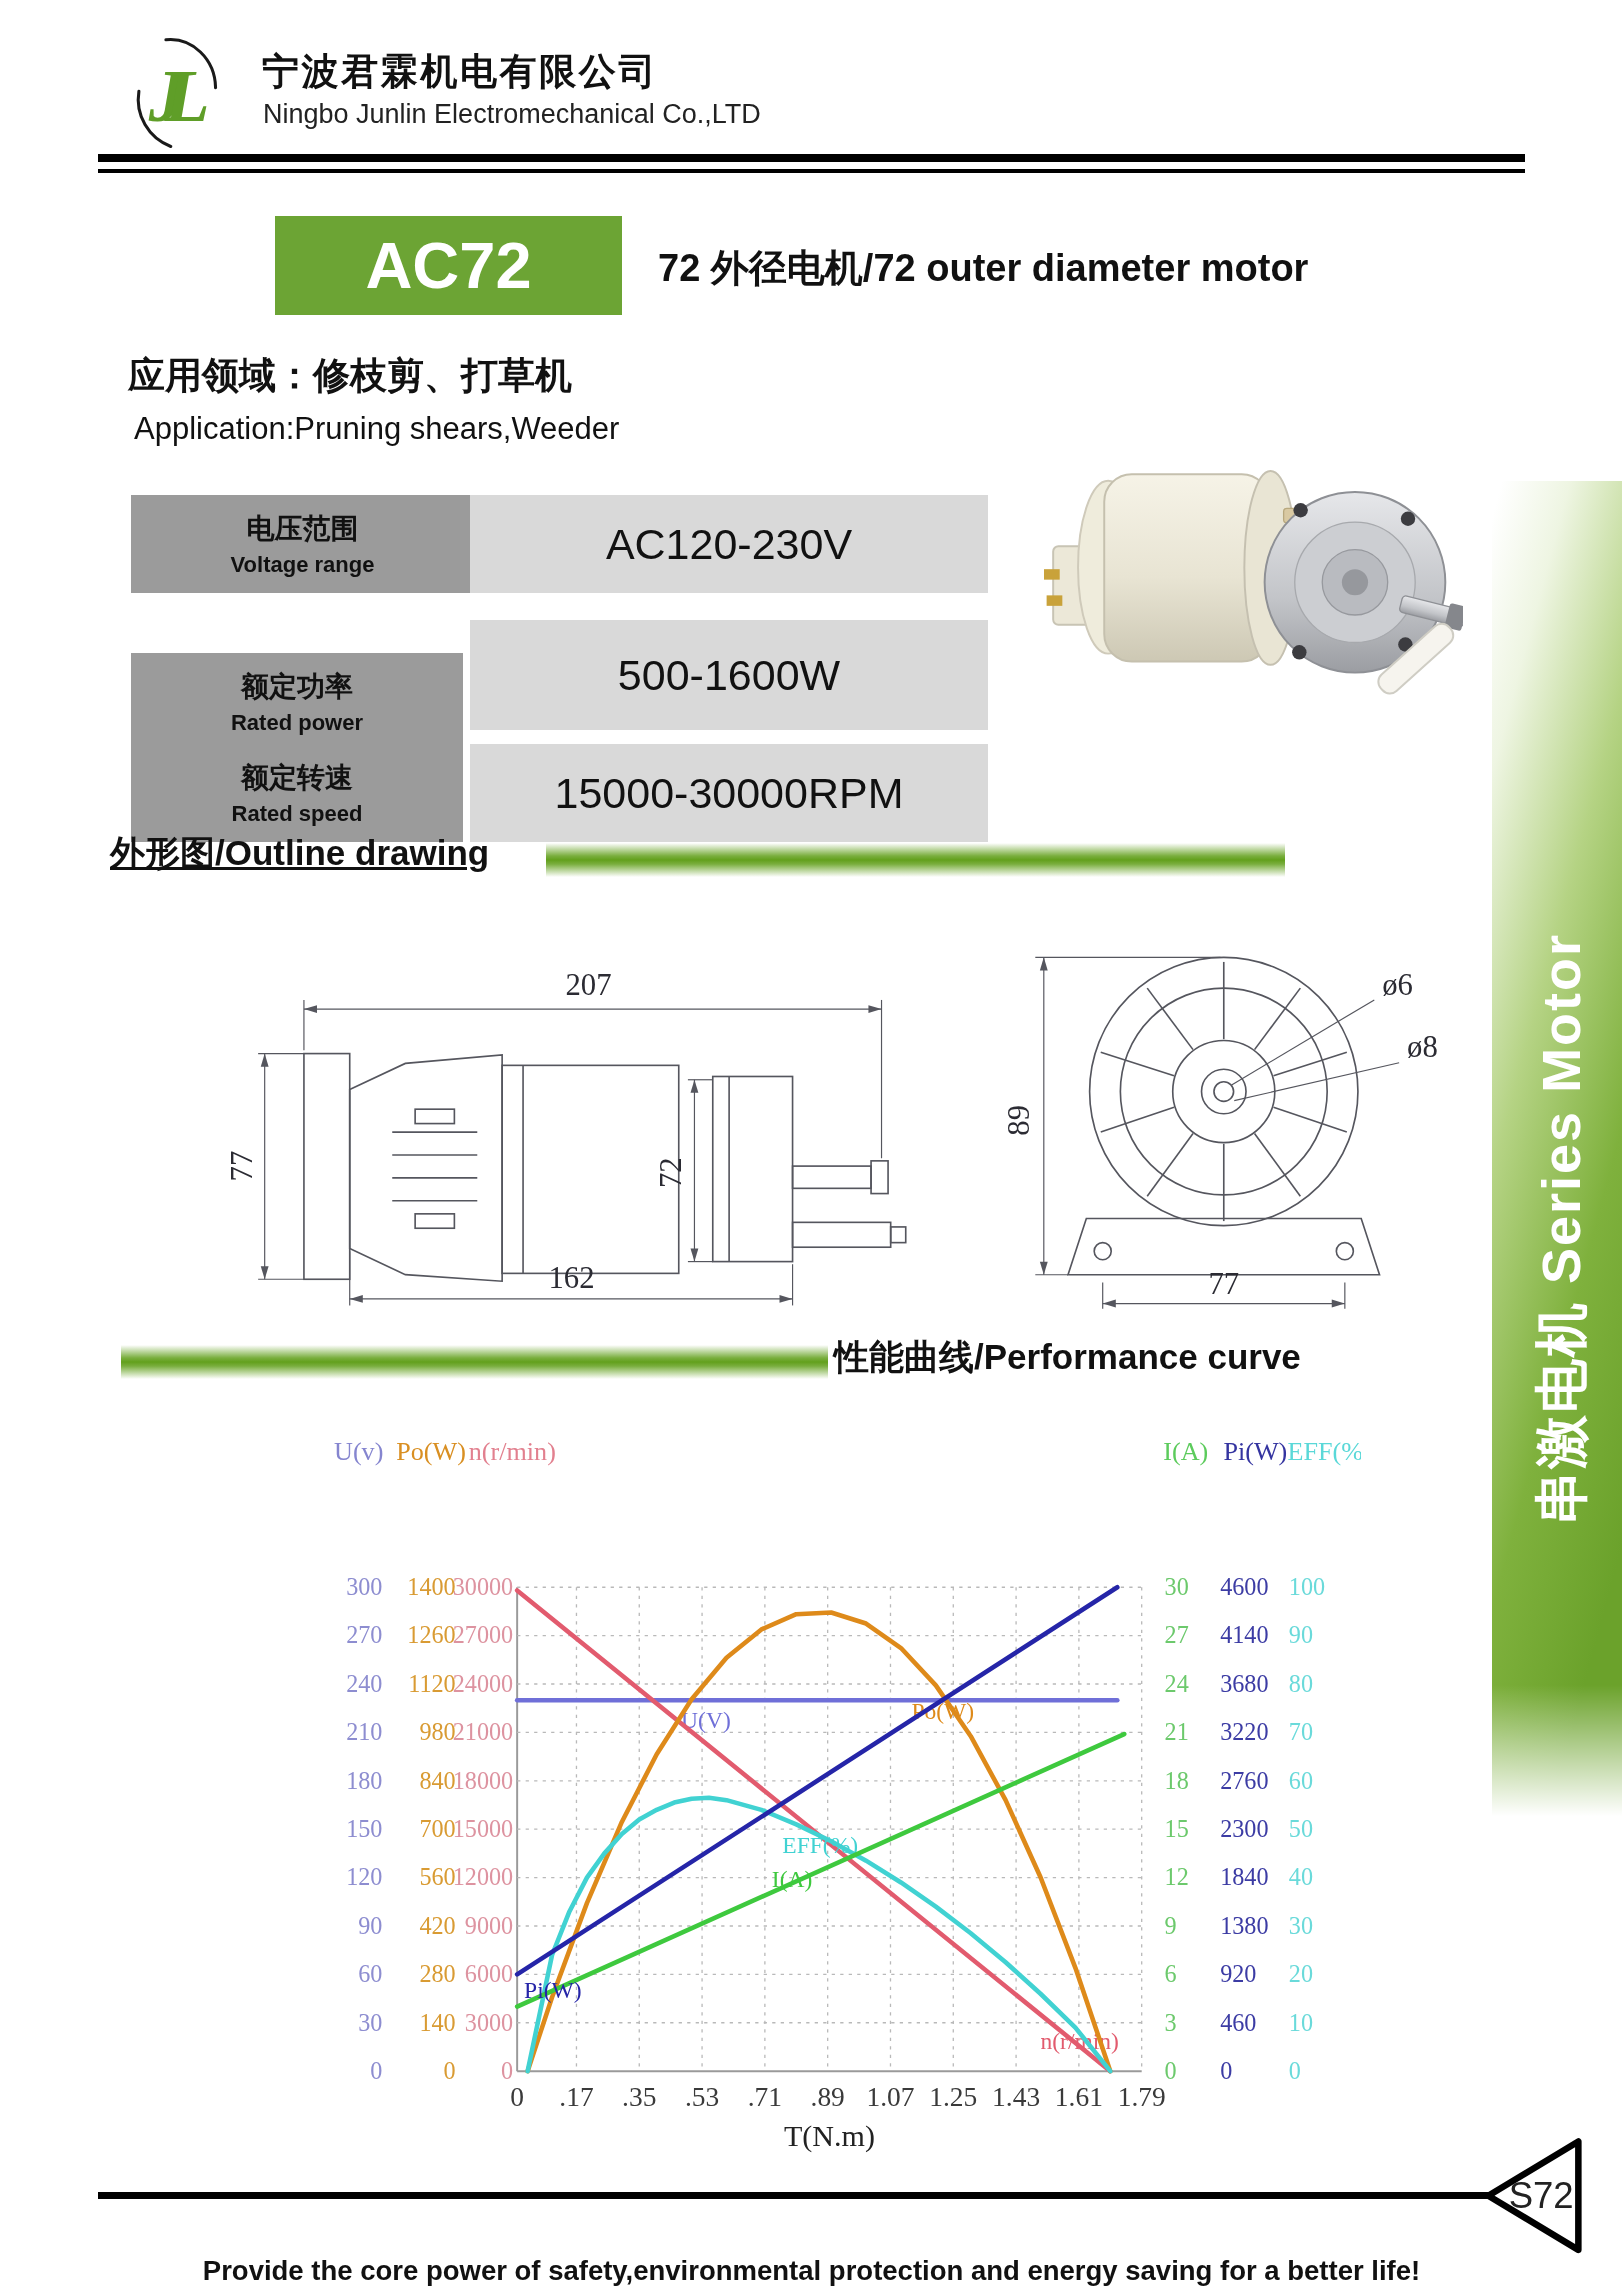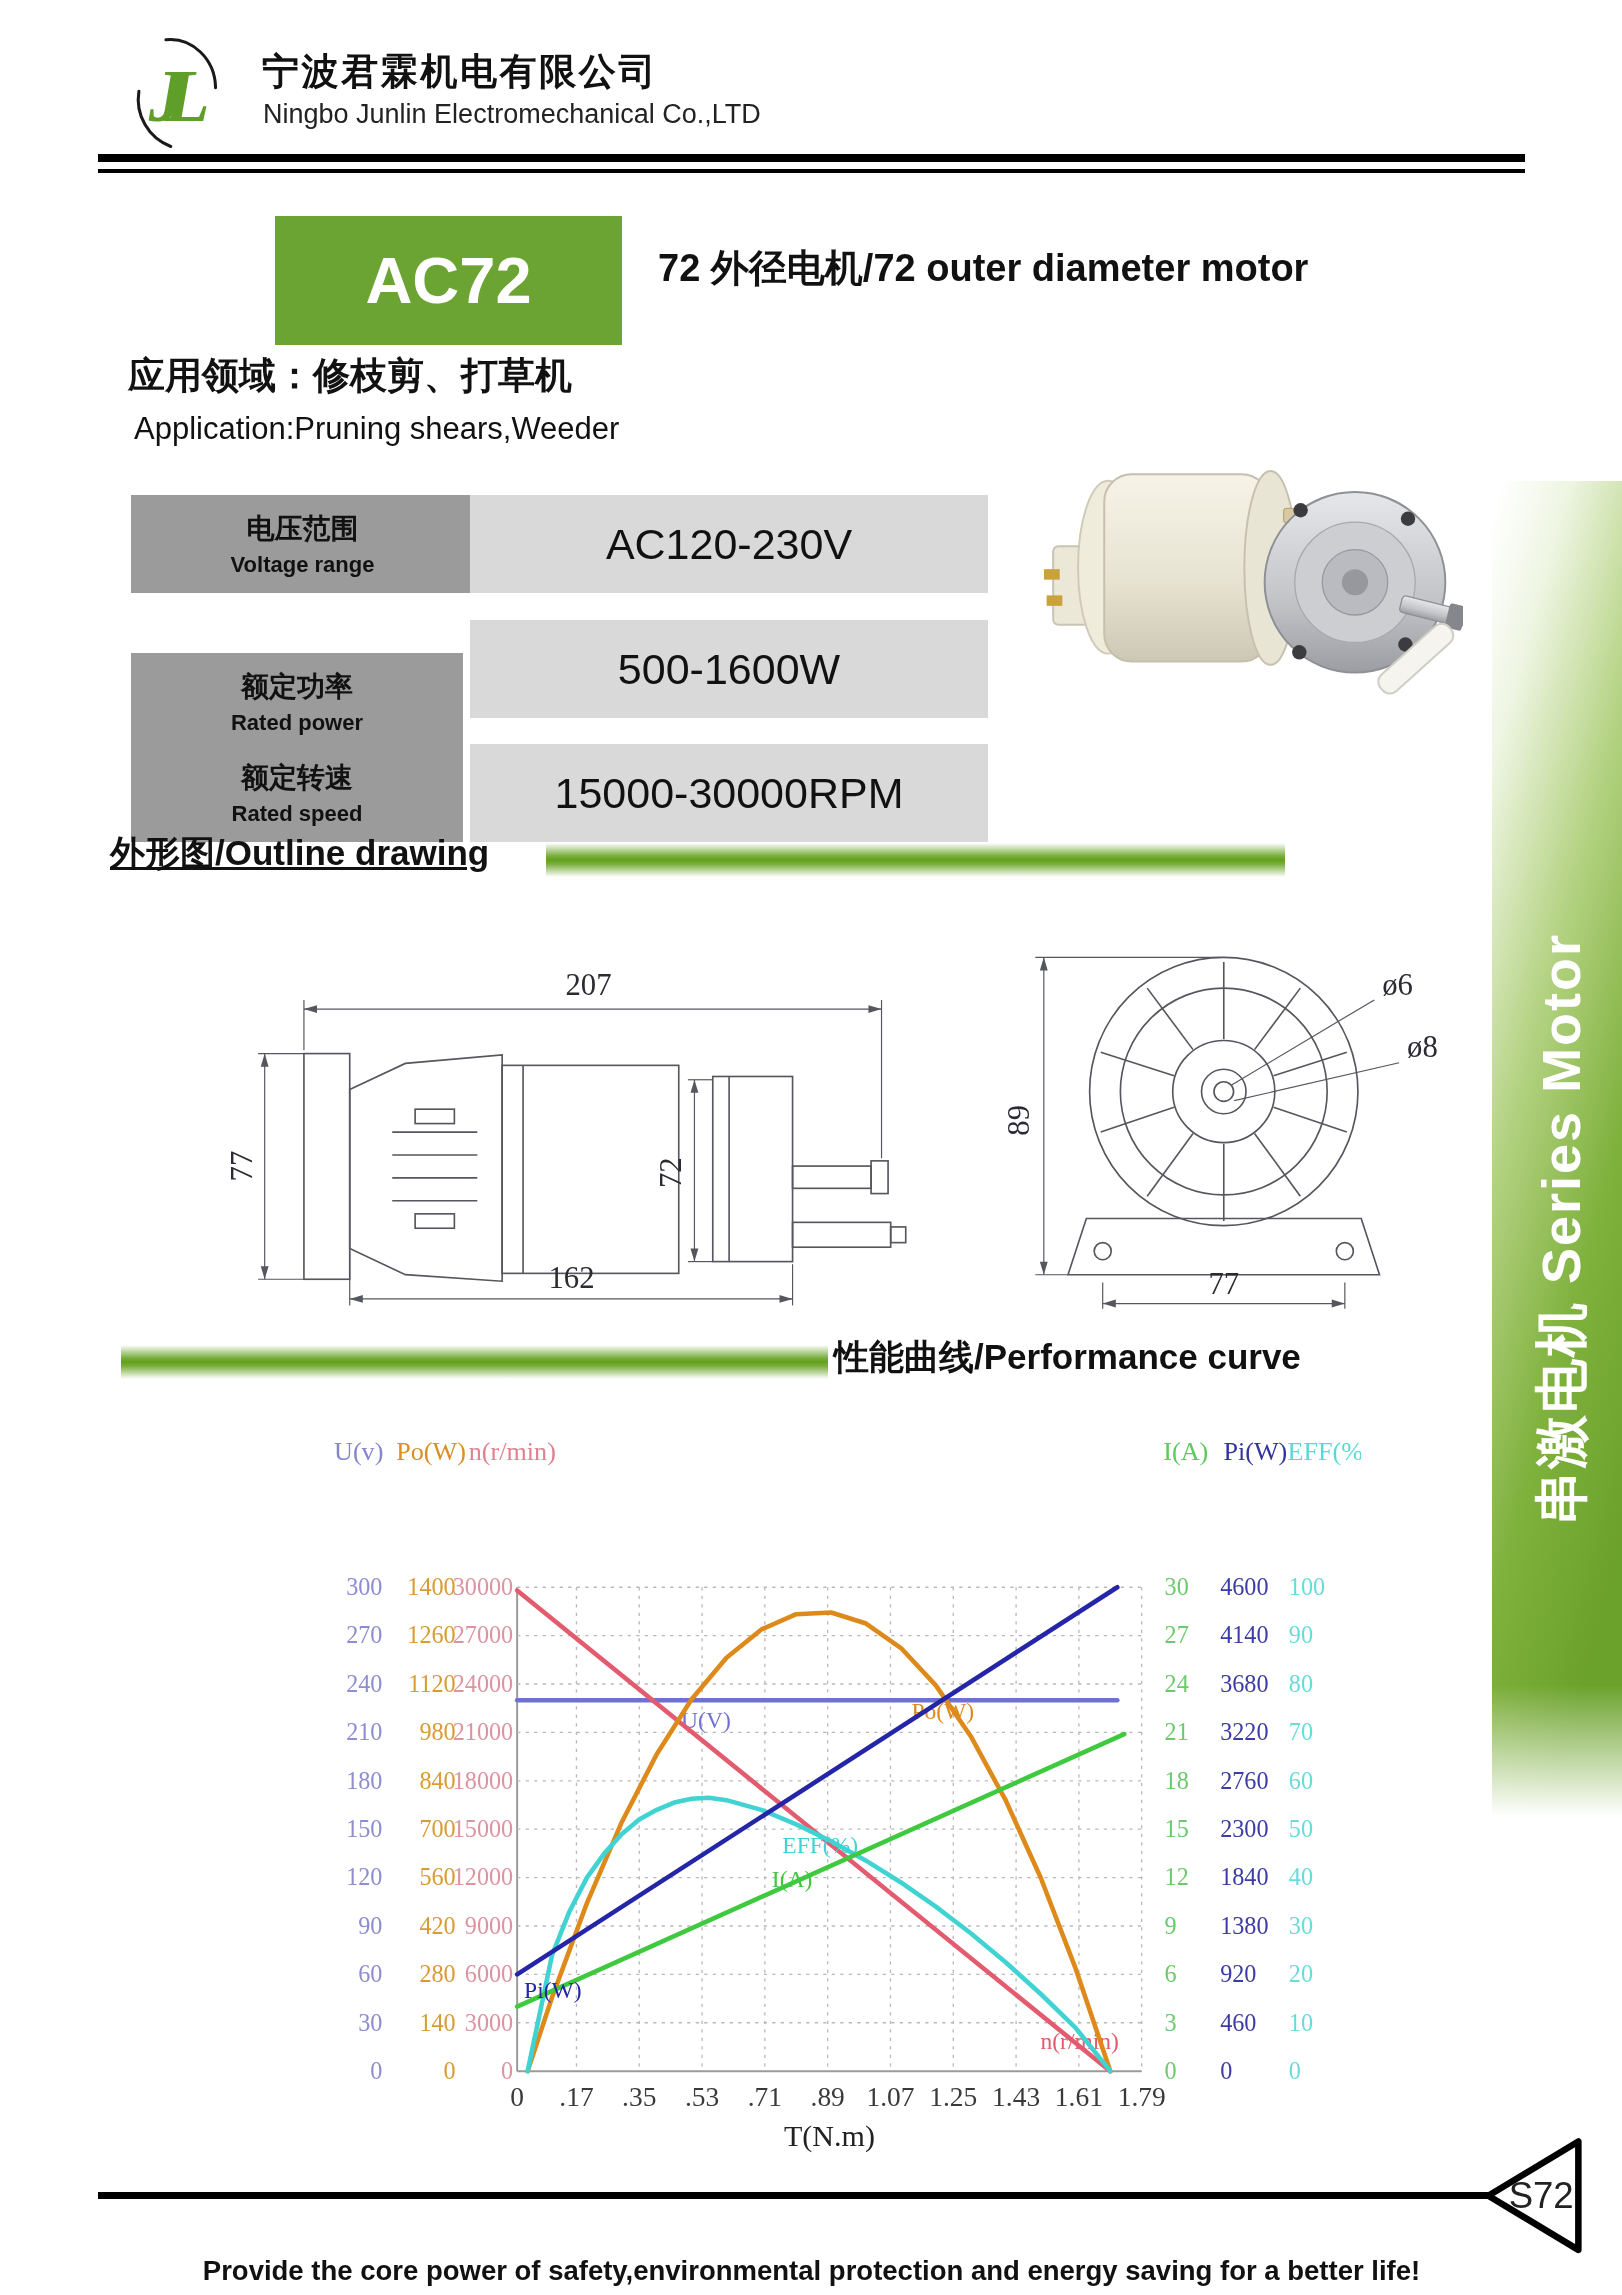--- a/index.html
+++ b/index.html
@@ -46,41 +46,41 @@
   <svg class="abs" style="left:134px;top:31px;" width="92" height="120" viewBox="0 0 150 195">
     <path d="M52,14 A74,80 0 0 1 133,92" stroke="#1a1a1a" stroke-width="5" fill="none" stroke-linecap="round"></path>
     <path d="M60,188 A82,82 0 0 1 8,98" stroke="#1a1a1a" stroke-width="5" fill="none" stroke-linecap="round"></path>
     <text x="24" y="146" style="font-family:'Liberation Serif',serif;font-style:italic;font-weight:bold;font-size:120px;fill:#5f9e28;letter-spacing:-34px;">JL</text>
   </svg>
   <div class="abs company-cn" style="left:262px;top:47px;">宁波君霖机电有限公司</div>
   <div class="abs company-en" style="left:263px;top:99px;">Ningbo Junlin Electromechanical Co.,LTD</div>
   <div class="abs rule" style="left:98px;top:154px;width:1427px;height:7.9px;"></div>
   <div class="abs rule" style="left:98px;top:169px;width:1427px;height:3.9px;"></div>
 
-  <div class="abs model-box" style="left:275px;top:216px;width:347px;height:129px;">
+  <div class="abs model-box" style="left:275px;top:216px;width:347px;height:99px;">
     <span>AC72</span>
   </div>
   <div class="abs model-desc" style="left:658px;top:243px;">72 外径电机/72 outer diameter motor</div>
 
   <div class="abs app-cn" style="left:128px;top:351px;">应用领域：修枝剪、打草机</div>
   <div class="abs app-en" style="left:134px;top:411px;">Application:Pruning shears,Weeder</div>
 
   <div class="abs spec-label" style="left:131px;top:495px;width:343px;height:98px;">
     <div class="cn">电压范围</div>
     <div class="en">Voltage range</div>
   </div>
   <div class="abs spec-value" style="left:470px;top:495px;width:518px;height:98px;">
     <span>AC120-230V</span>
   </div>
 
   <div class="abs spec-label" style="left:131px;top:620px;width:332px;height:98px;margin-top:33px;">
     <div class="cn">额定功率</div>
     <div class="en">Rated power</div>
   </div>
-  <div class="abs spec-value" style="left:470px;top:620px;width:518px;height:98px;">
+  <div class="abs spec-value" style="left:470px;top:620px;width:518px;height:110px;">
     <span>500-1600W</span>
   </div>
 
   <div class="abs spec-label" style="left:131px;top:744px;width:332px;height:98px;">
     <div class="cn">额定转速</div>
     <div class="en">Rated speed</div>
   </div>
   <div class="abs spec-value" style="left:470px;top:744px;width:518px;height:98px;">
     <span>15000-30000RPM</span>
   </div>

